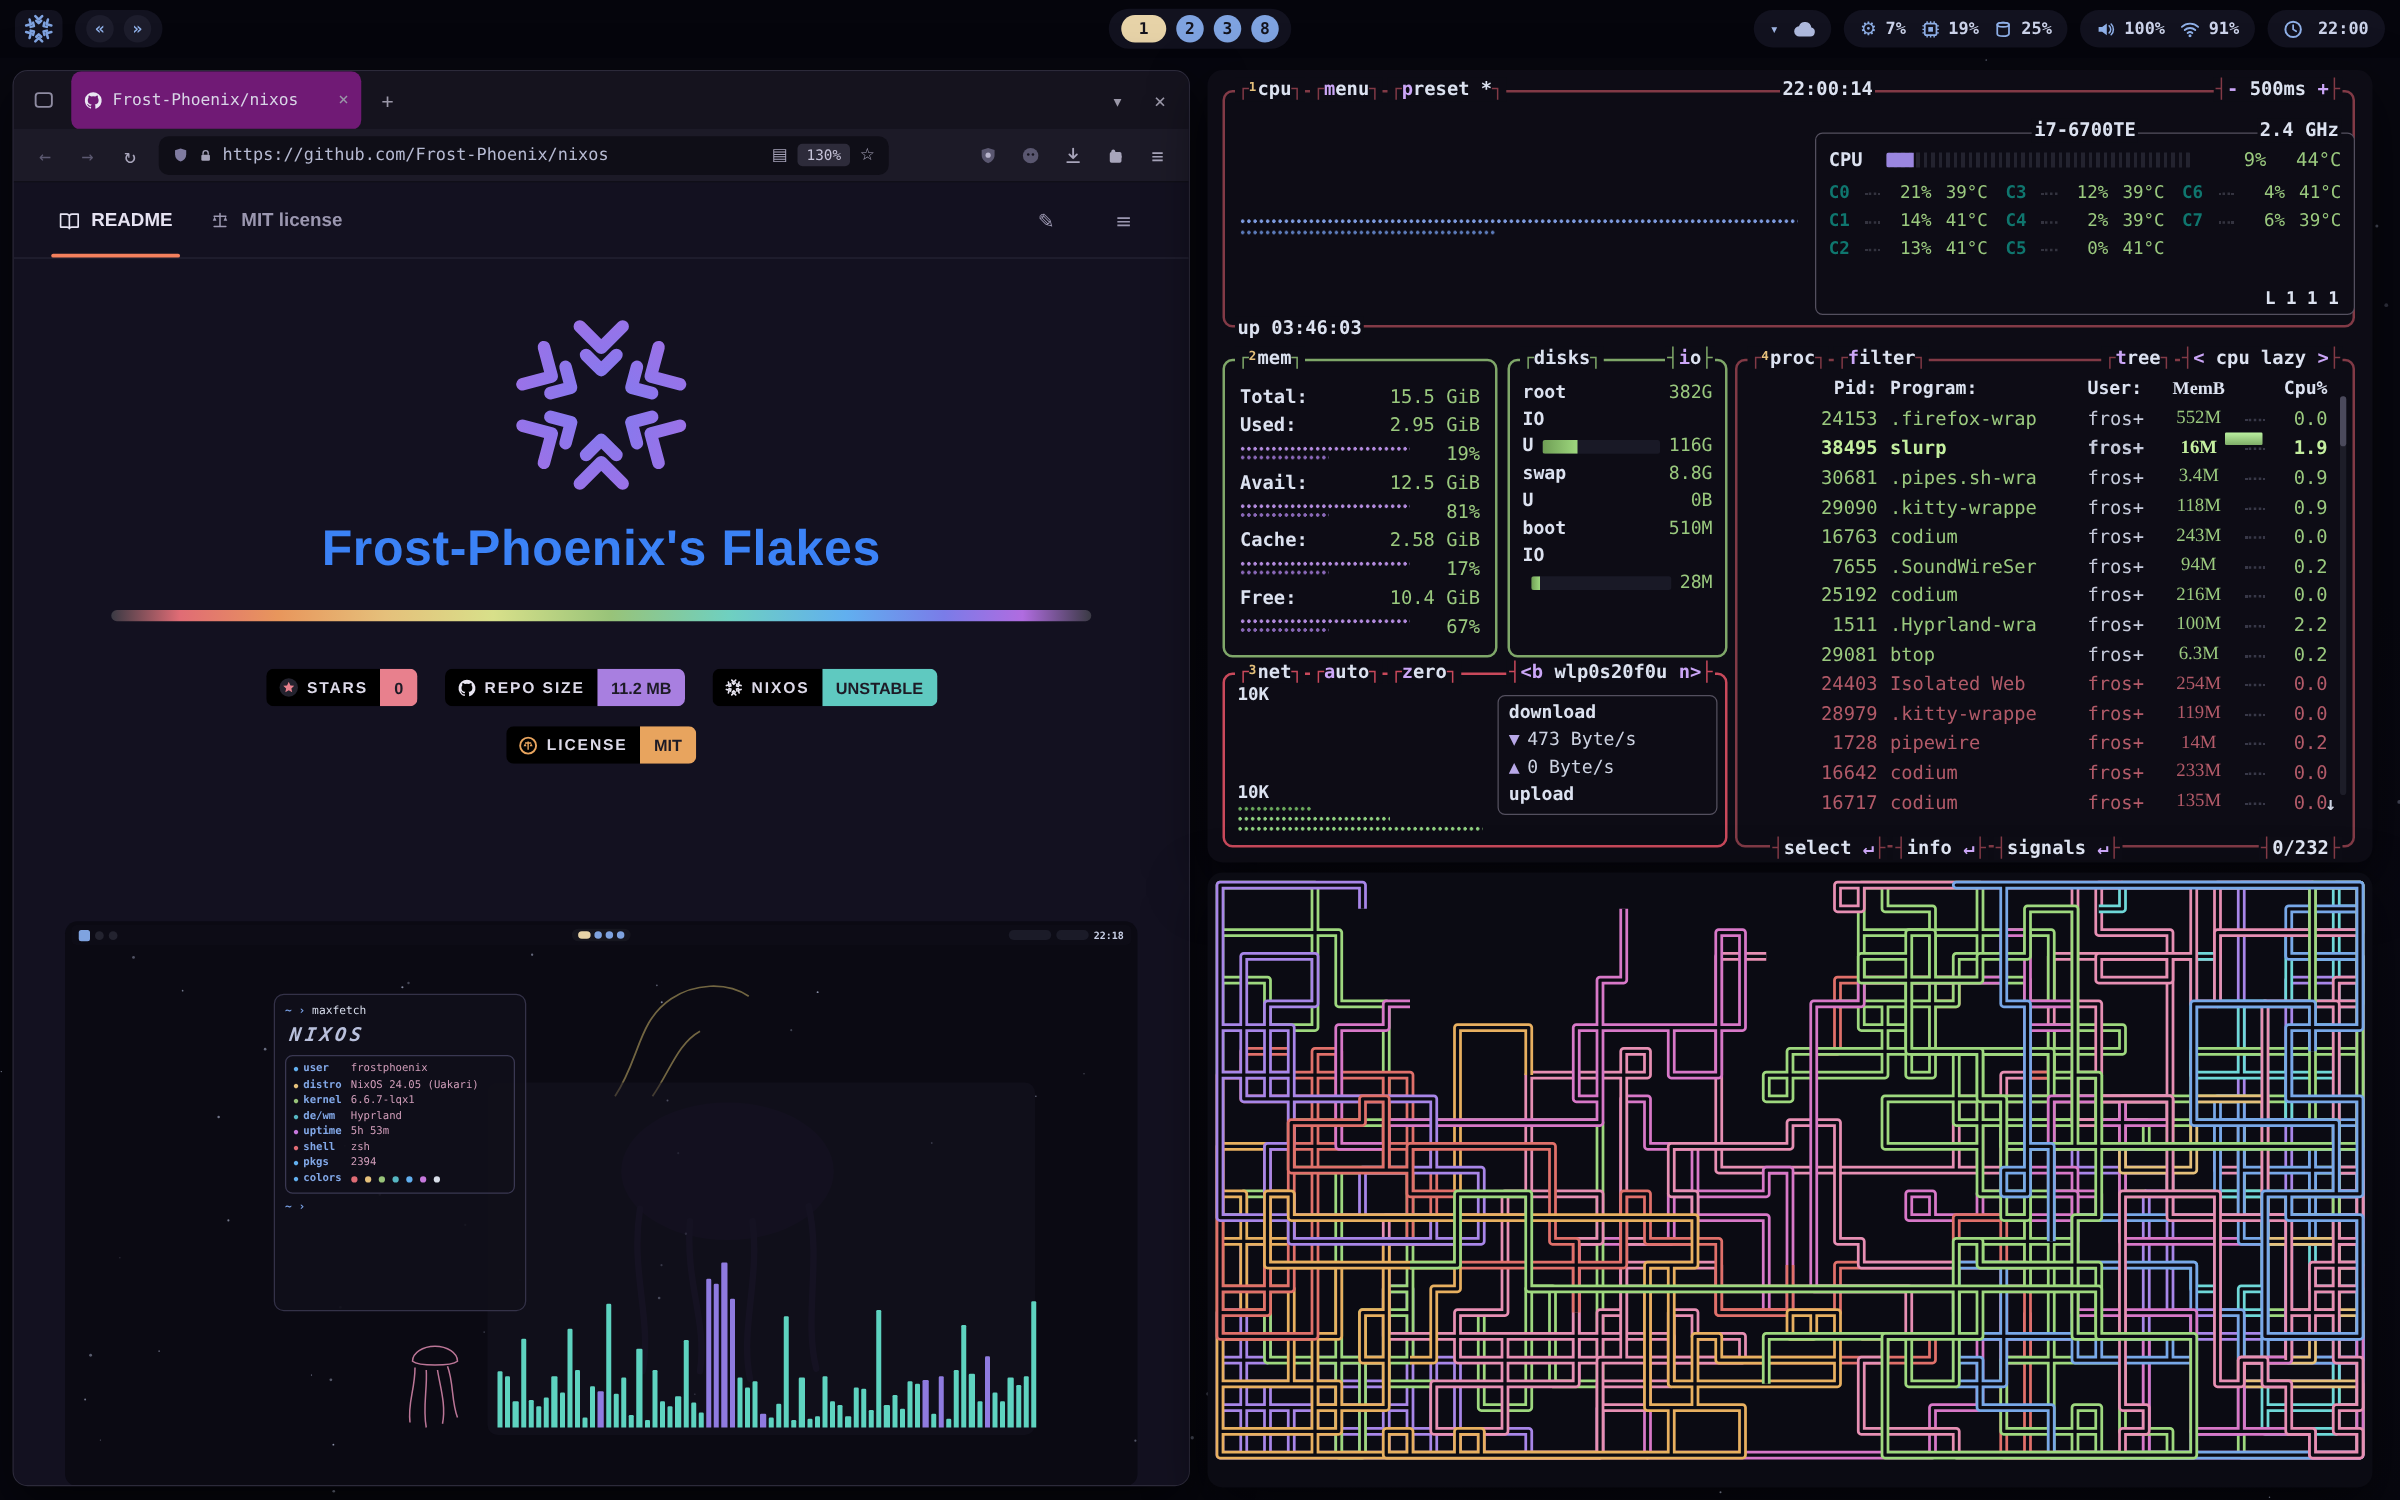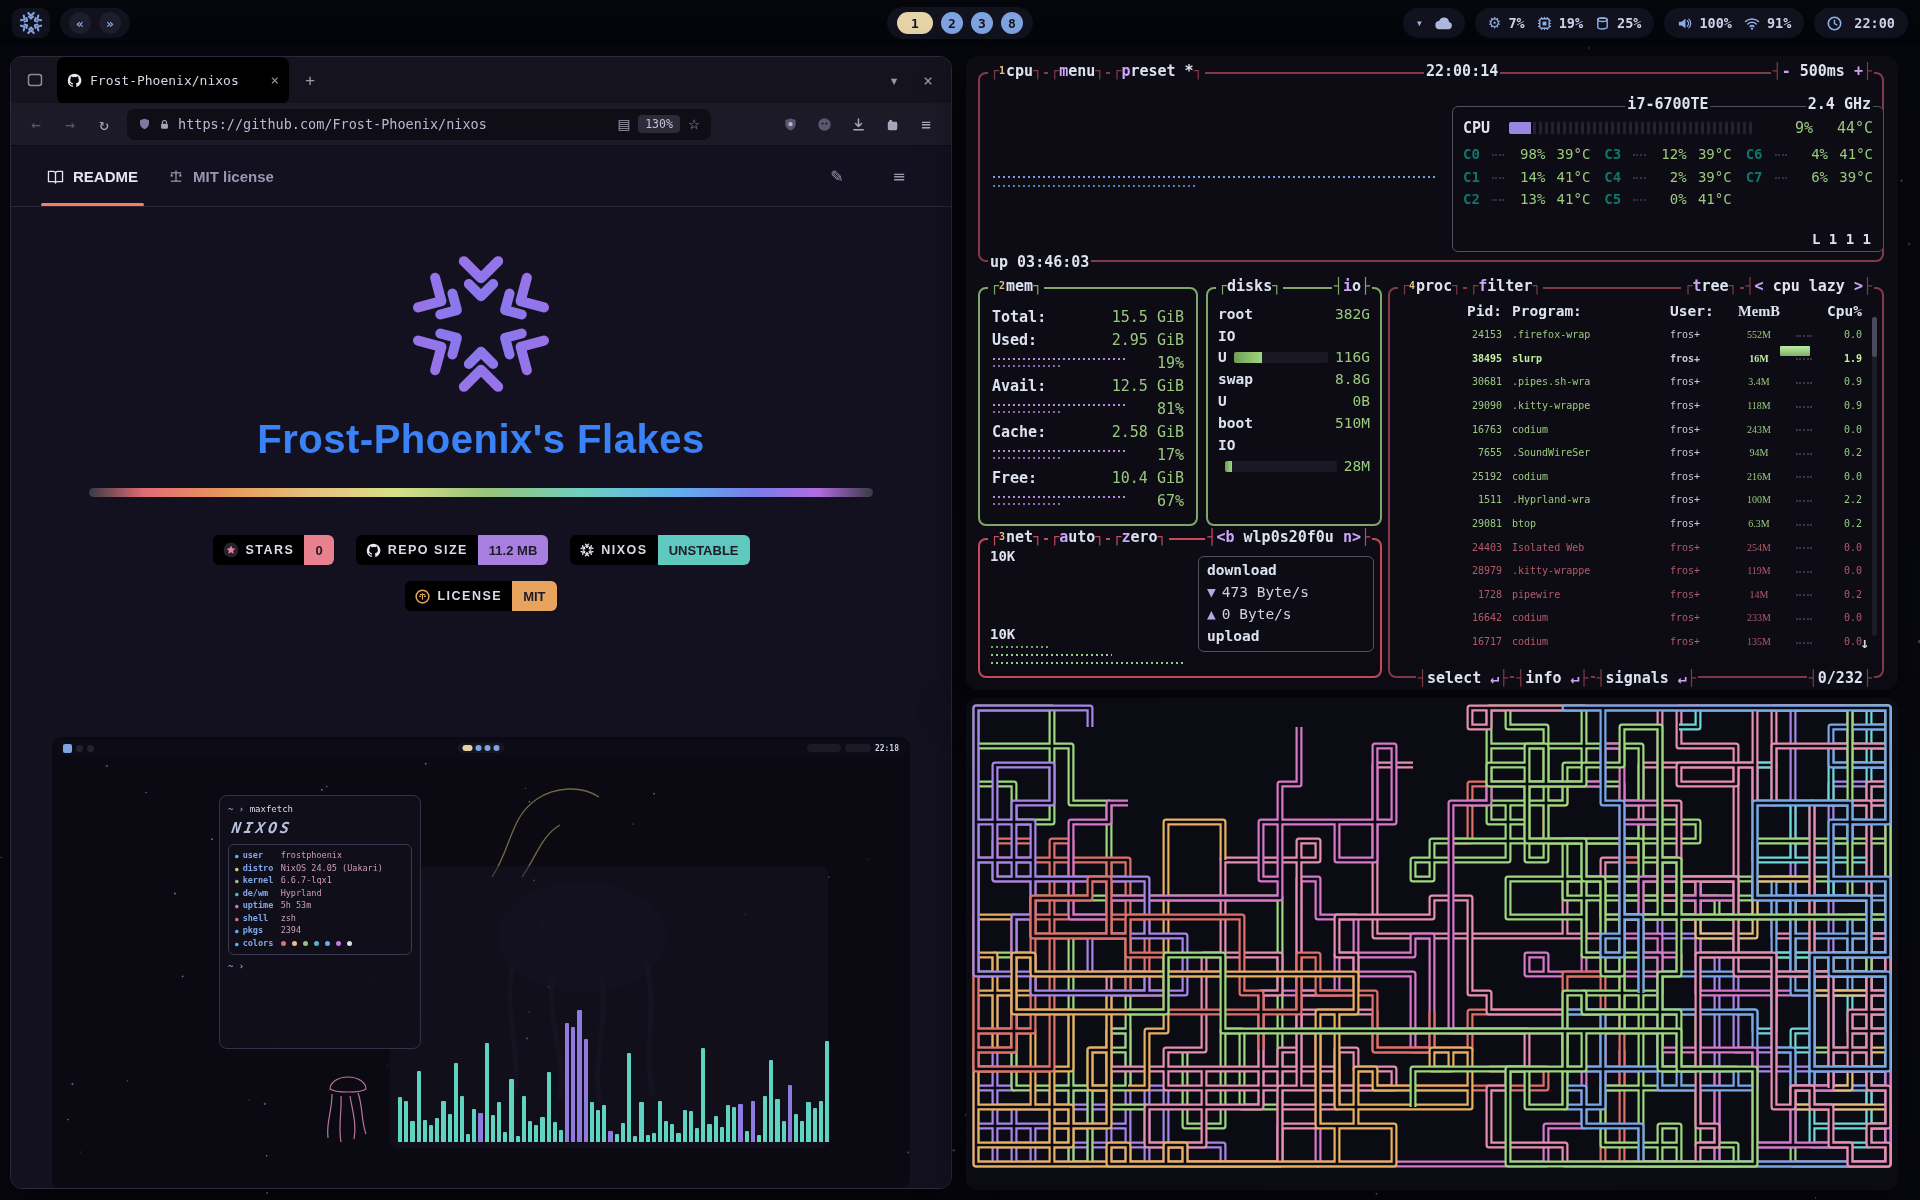--- a/index.html
+++ b/index.html
@@ -24,21 +24,21 @@
   .gl{font-family:"DejaVu Sans",sans-serif;color:#8fb0e8;font-size:15px;}
   .wchev{color:#9fb4e2;font-size:12px;}
 
   
   .window{position:absolute;border-radius:12px;box-shadow:0 16px 44px rgba(0,0,0,.6);}
 
   
   .browser{left:10px;top:56px;width:942px;height:1133px;background:#131120;border:1px solid #2c2a3a;overflow:hidden;display:flex;flex-direction:column;box-sizing:border-box;}
   .tabstrip{height:46px;background:#15131e;display:flex;align-items:center;padding:0 10px;gap:8px;flex:none;}
   .tsicon{width:28px;height:28px;border-radius:6px;display:flex;align-items:center;justify-content:center;color:#8f8ca2;}
-  .tab{height:47px;background:#000000;border-radius:8px;display:flex;align-items:center;gap:8px;padding:0 10px;width:232px;color:#d8d5e6;font-size:13px;box-sizing:border-box;}
+  .tab{height:47px;background:#701a75;border-radius:8px;display:flex;align-items:center;gap:8px;padding:0 10px;width:232px;color:#d8d5e6;font-size:13px;box-sizing:border-box;}
   .tabt{flex:1;overflow:hidden;white-space:nowrap;}
   .tclose{color:#9a97a8;font-size:14px;}
   .tsbtn{width:26px;height:26px;display:flex;align-items:center;justify-content:center;color:#9a97a8;font-size:16px;border-radius:6px;}
   .sp{flex:1;}
   .navbar{height:42px;background:#1c1a27;display:flex;align-items:center;gap:4px;padding:0 10px;border-bottom:1px solid #0d0c14;flex:none;}
   .nbtn{width:30px;height:30px;display:flex;align-items:center;justify-content:center;color:#a8a5bb;font-size:16px;border-radius:6px;}
   .nbtn.dim{color:#5c5971;}
   .urlbar{width:584px;height:31px;background:#0f0e17;border-radius:8px;display:flex;align-items:center;gap:8px;padding:0 11px;color:#b6bad2;font-size:13.5px;box-sizing:border-box;margin-left:4px;}
   .url{flex:1;overflow:hidden;white-space:nowrap;}
   .uic{display:flex;align-items:center;color:#a5a2b8;font-family:"DejaVu Sans",sans-serif;}
@@ -143,21 +143,21 @@
   .net-graph{position:absolute;left:10px;bottom:10px;width:196px;display:flex;flex-direction:column;gap:2px;}
   .n1{--dc:#8fd080;width:100%;}
   .n2{--dc:#8fd080;width:62%;}
   .n3{--dc:#6aa85c;width:30%;}
   .dlpanel{position:absolute;left:218px;top:16px;width:176px;height:96px;border:1.5px solid #54505f;border-radius:6px;padding:2px 8px;box-sizing:border-box;}
   .dlrow{height:22px;display:flex;align-items:center;gap:6px;color:#cdd3e2;font-size:14.5px;}
   .dlrow.b1{font-weight:bold;color:#dce2f0;}
   .arr{color:#b8a8e8;}
   .proc-head{display:flex;align-items:center;height:24px;margin:10px 8px 0;font-weight:bold;color:#dce2f0;font-size:14.5px;}
   #proc-rows{margin:0 8px;}
-  .proc-row{display:flex;align-items:center;height:23.6px;color:#9ac97e;font-size:10px;}
+  .proc-row{display:flex;align-items:center;height:23.6px;color:#9ac97e;font-size:15px;}
   .pid{width:104px;text-align:right;}
   .prog{width:152px;margin-left:10px;white-space:nowrap;overflow:hidden;}
   .user{width:58px;margin-left:6px;}
   .proc-row .user{color:#c6cbdb;}
   .memc{width:62px;text-align:center;font-family:Liberation Serif, serif;}
   .lead{flex:1;margin:0 6px;border-bottom:2px dotted #383848;height:2px;align-self:center;position:relative;}
   .hl{border-bottom:none!important;}
   .cpuc{width:44px;text-align:right;margin-right:12px;}
   .proc-row.dim, .proc-row.dim .user{color:#b25a68;}
   .proc-row.bright{color:#c4ef9f;font-weight:bold;}
@@ -847,21 +847,21 @@
           <div class="meter">
               <i id="cpu-fill" style="width: 9%;"></i>
             </div>
           <span class="gpct">9%</span>
           <span class="gpct">44°C</span>
         </div>
         <div class="core-grid" id="core-grid">
             <div class="core">
               <span class="cid">C0</span>
               <span class="cdots"></span>
-              <span class="cpct">98%</span>
+              <span class="cpct">21%</span>
               <span class="ctemp">39°C</span>
             </div>
             <div class="core">
               <span class="cid">C1</span>
               <span class="cdots"></span>
               <span class="cpct">14%</span>
               <span class="ctemp">41°C</span>
             </div>
             <div class="core">
               <span class="cid">C2</span>

